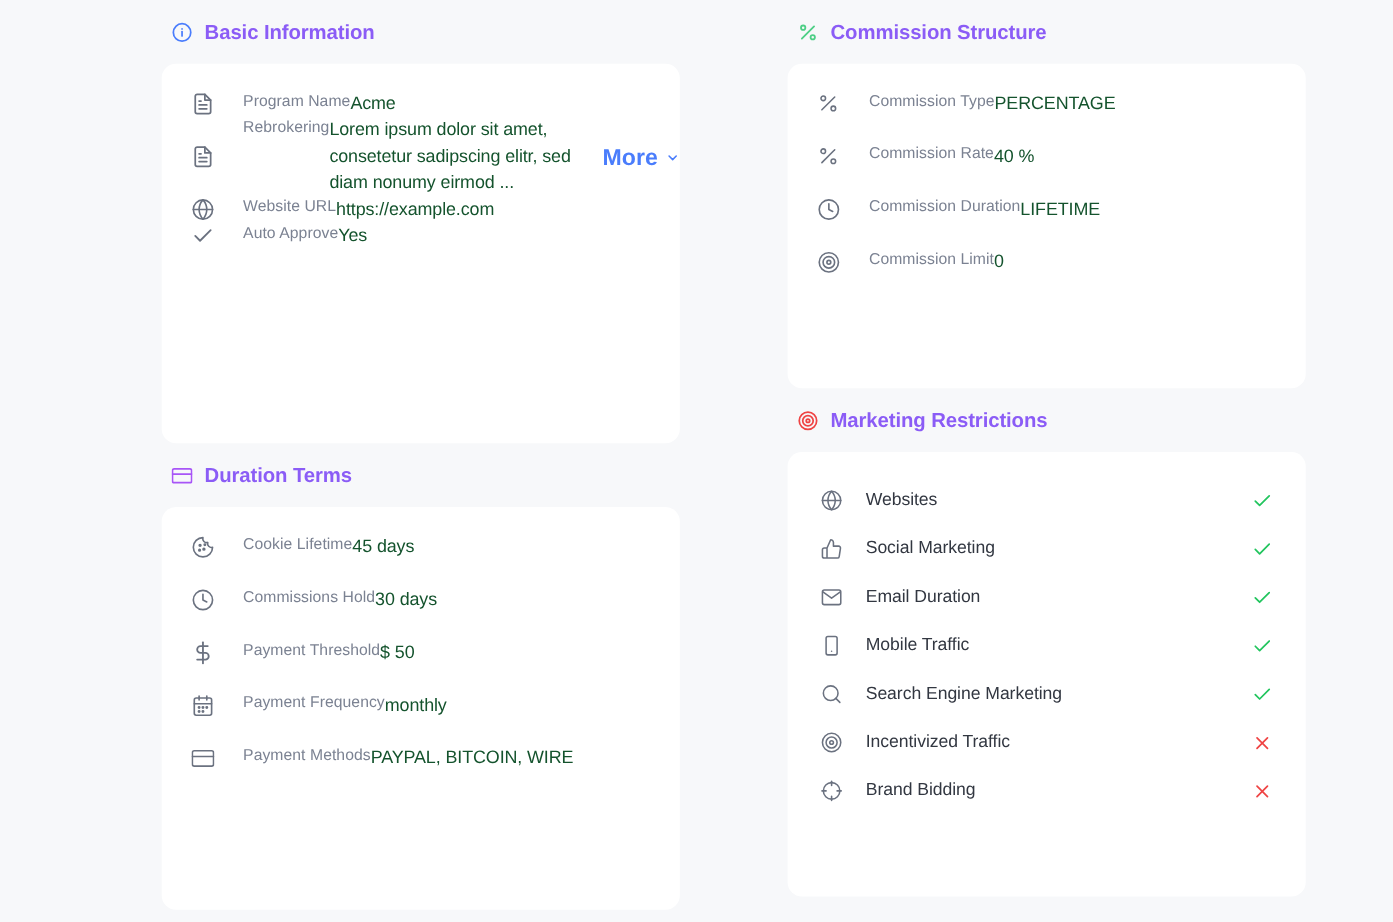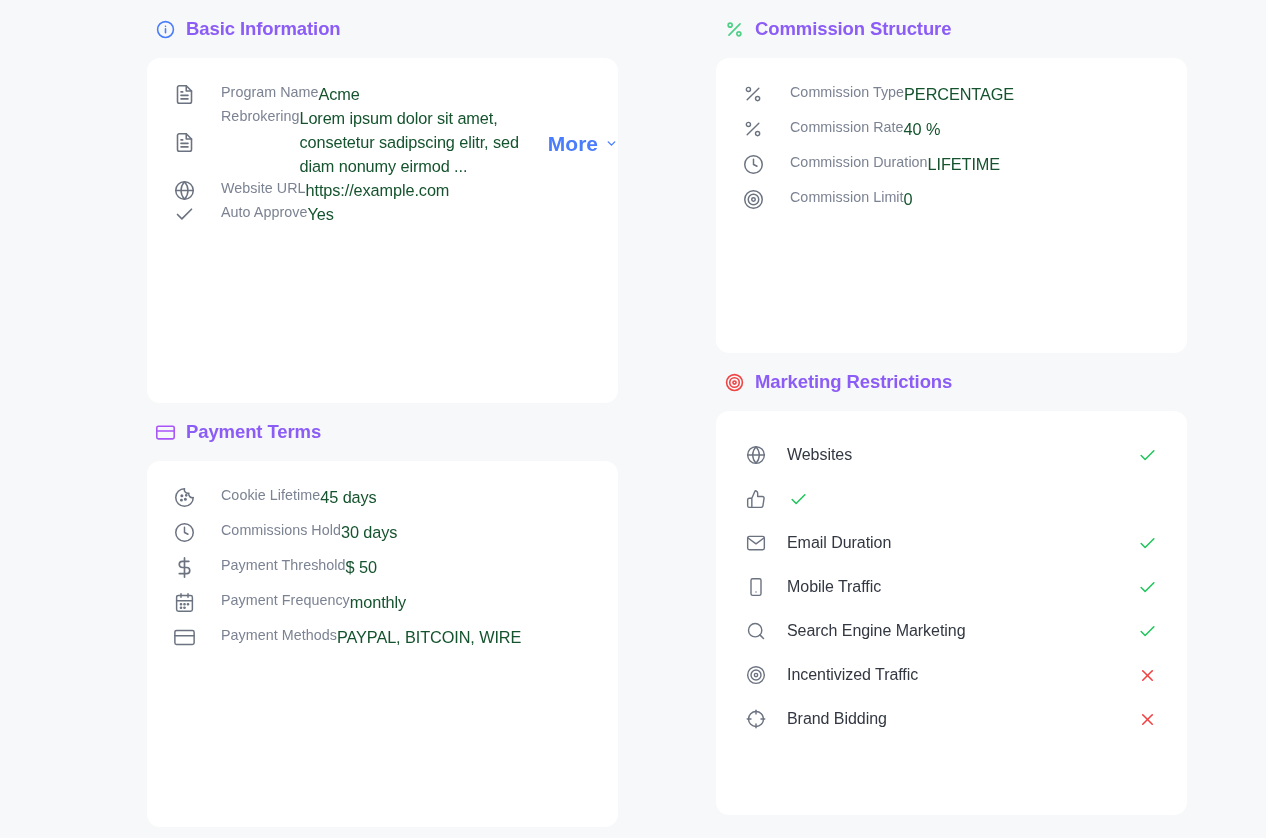--- a/index.html
+++ b/index.html
@@ -104,21 +104,21 @@
     font-weight: 600;
     margin-top: 3px;
     cursor: pointer;
     width: max-content;
   }
 
   
   #basic-card { height: 345px; padding-top: 24px; }
   #basic-card .field + .field { margin-top: 0; }
   .f-gap-1 { margin-top: 24px; }
-  .f-gap-2 { margin-top: 11px; }
+  .f-gap-2 { margin-top: 24px; }
 
   
   #payment-card { height: 366px; padding-top: 24px; }
 
   
   #commission-card { height: 295px; padding-top: 24px; }
 
   
   #restrictions-card { height: 404px; padding-top: 22px; }
 
@@ -241,21 +241,21 @@
       </div>
     </div>
 
     <div class="section-header">
       <span class="sec-icon">
         <svg width="19" height="19" viewBox="0 0 24 24" fill="none" stroke="#a855f7" stroke-width="2" stroke-linecap="round" stroke-linejoin="round">
           <rect x="1" y="4" width="22" height="16" rx="2" ry="2"></rect>
             <line x1="1" y1="10" x2="23" y2="10"></line>
         </svg>
       </span>
-      <span class="title">Payment Terms</span>
+      <span class="title">Duration Terms</span>
     </div>
 
     <div class="card" id="payment-card">
 
       <div class="field">
         <span class="ficon">
           <svg width="21" height="21" viewBox="0 0 24 24" fill="none" stroke="currentColor" stroke-width="1.7" stroke-linecap="round" stroke-linejoin="round">
             <path d="M12 2a10 10 0 1 0 10 10 4 4 0 0 1-5-5 4 4 0 0 1-5-5z"></path>
               <circle cx="9" cy="10" r="0.9" fill="currentColor"></circle>
               <circle cx="13" cy="14" r="0.9" fill="currentColor"></circle>
@@ -429,20 +429,21 @@
             </svg>
         </span>
       </div>
 
       <div class="restriction-row">
         <span class="ricon">
           <svg width="20" height="20" viewBox="0 0 24 24" fill="none" stroke="currentColor" stroke-width="1.7" stroke-linecap="round" stroke-linejoin="round">
               <path d="M14 9V5a3 3 0 0 0-3-3l-4 9v11h11.28a2 2 0 0 0 2-1.7l1.38-9a2 2 0 0 0-2-2.3zM7 22H4a2 2 0 0 1-2-2v-7a2 2 0 0 1 2-2h3"></path>
             </svg>
         </span>
+        <span class="rlabel">Social Marketing</span>
         <span class="rstatus">
           <svg width="19" height="19" viewBox="0 0 24 24" fill="none" stroke="#22c55e" stroke-width="2" stroke-linecap="round" stroke-linejoin="round">
               <polyline points="20 6 9 17 4 12"></polyline>
             </svg>
         </span>
       </div>
 
       <div class="restriction-row">
         <span class="ricon">
           <svg width="20" height="20" viewBox="0 0 24 24" fill="none" stroke="currentColor" stroke-width="1.7" stroke-linecap="round" stroke-linejoin="round">

